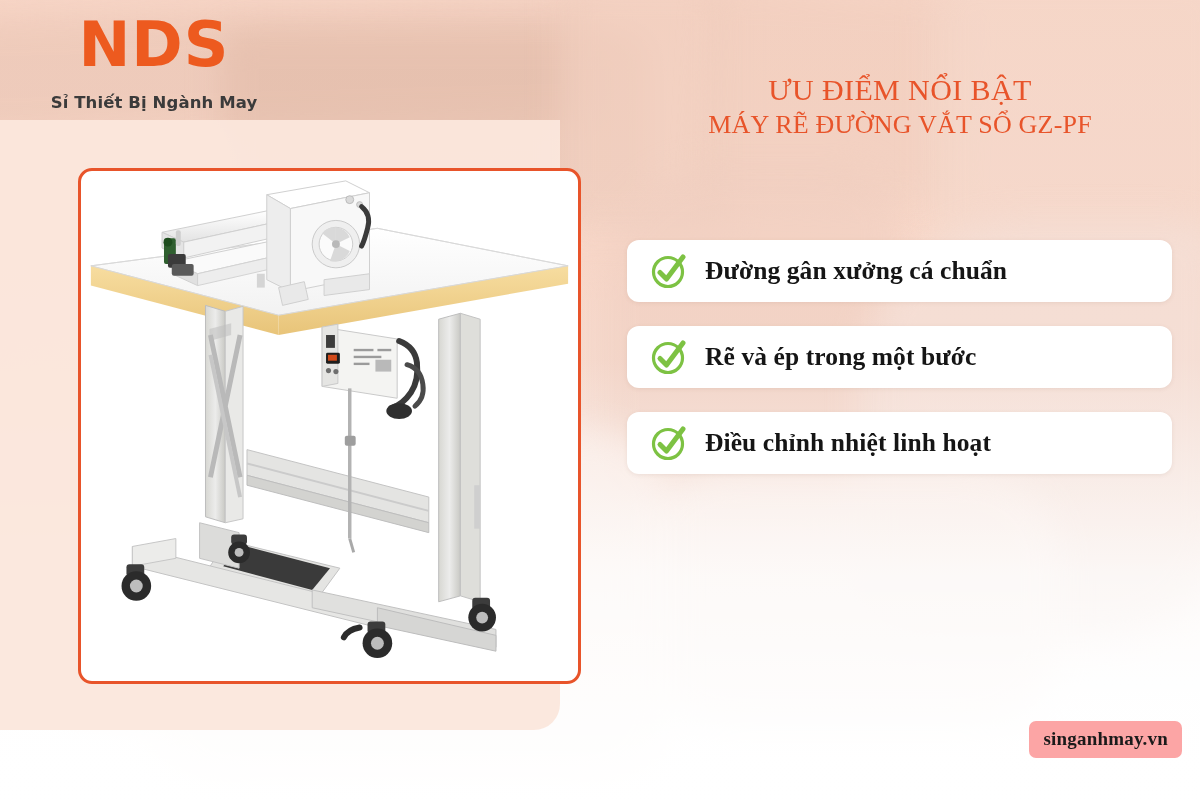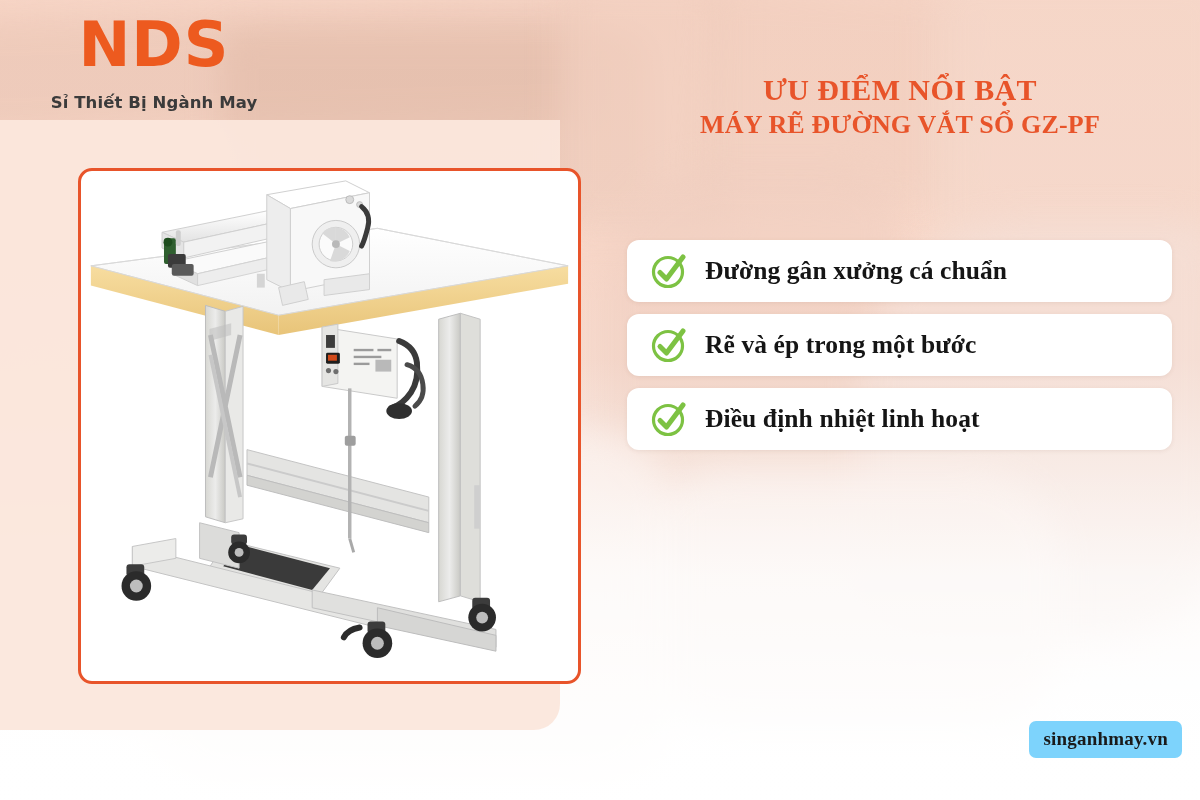--- a/index.html
+++ b/index.html
@@ -69,21 +69,21 @@
     color: #3b3b3b;
   }
 
   
   .headline {
     position: absolute;
     left: 600px; top: 72px;
     width: 600px;
     text-align: center;
     font-family: "Liberation Serif", "DejaVu Serif", serif;
-    font-weight: 700;
+    font-weight: 400;
     color: #E8542A;
     line-height: 1.22;
   }
   .headline .l1 { font-size: 30px; letter-spacing: .4px; display:block; }
   .headline .l2 { font-size: 26px; letter-spacing: .2px; display:block; }
 
   
   .product-card {
     position: absolute;
     left: 78px; top: 168px;
@@ -100,21 +100,21 @@
     position: absolute;
     left: 627px; top: 240px;
     width: 545px;
   }
   .pill {
     position: relative;
     display: flex;
     align-items: center;
     gap: 16px;
     height: 62px;
-    margin-bottom: 12px;
+    margin-bottom: 24px;
     padding-left: 22px;
     background: #ffffff;
     border-radius: 12px;
     box-shadow: 0 1px 4px rgba(120,80,60,.10);
   }
   .pill:last-child { margin-bottom: 0; }
   .pill-icon { width: 40px; height: 40px; flex: 0 0 40px; position: relative; }
   .pill-icon svg { display:block; width: 40px; height: 40px; overflow: visible; }
   .pill-label {
     font-family: "Liberation Serif", "DejaVu Serif", serif;
@@ -123,21 +123,21 @@
     color: #151515;
     letter-spacing: .1px;
     white-space: nowrap;
   }
 
   
   .site-badge {
     position: absolute;
     right: 18px; bottom: 42px;
     padding: 7px 14px 8px;
-    background: #7dd3fc;
+    background: #fca5a5;
     border-radius: 7px;
     font-family: "Liberation Serif", "DejaVu Serif", serif;
     font-weight: 700;
     font-size: 19px;
     color: #1a1a1a;
     letter-spacing: .2px;
   }
 </style>
 </head>
 <body>
@@ -325,21 +325,21 @@
       <span class="pill-label">Rẽ và ép trong một bước</span>
     </div>
 
     <div class="pill">
       <span class="pill-icon">
         <svg viewBox="0 0 40 40">
           <circle cx="19" cy="21" r="14.5" fill="none" stroke="#7DC243" stroke-width="3.2"></circle>
           <path d="M11 21.5 L17.5 28 L34 6" fill="none" stroke="#7DC243" stroke-width="5" stroke-linecap="round" stroke-linejoin="round"></path>
         </svg>
       </span>
-      <span class="pill-label">Điều định nhiệt linh hoạt</span>
+      <span class="pill-label">Điều chỉnh nhiệt linh hoạt</span>
     </div>
 
 
 
   </div>
 
   <div class="site-badge">singanhmay.vn</div>
 
 </div>
 

